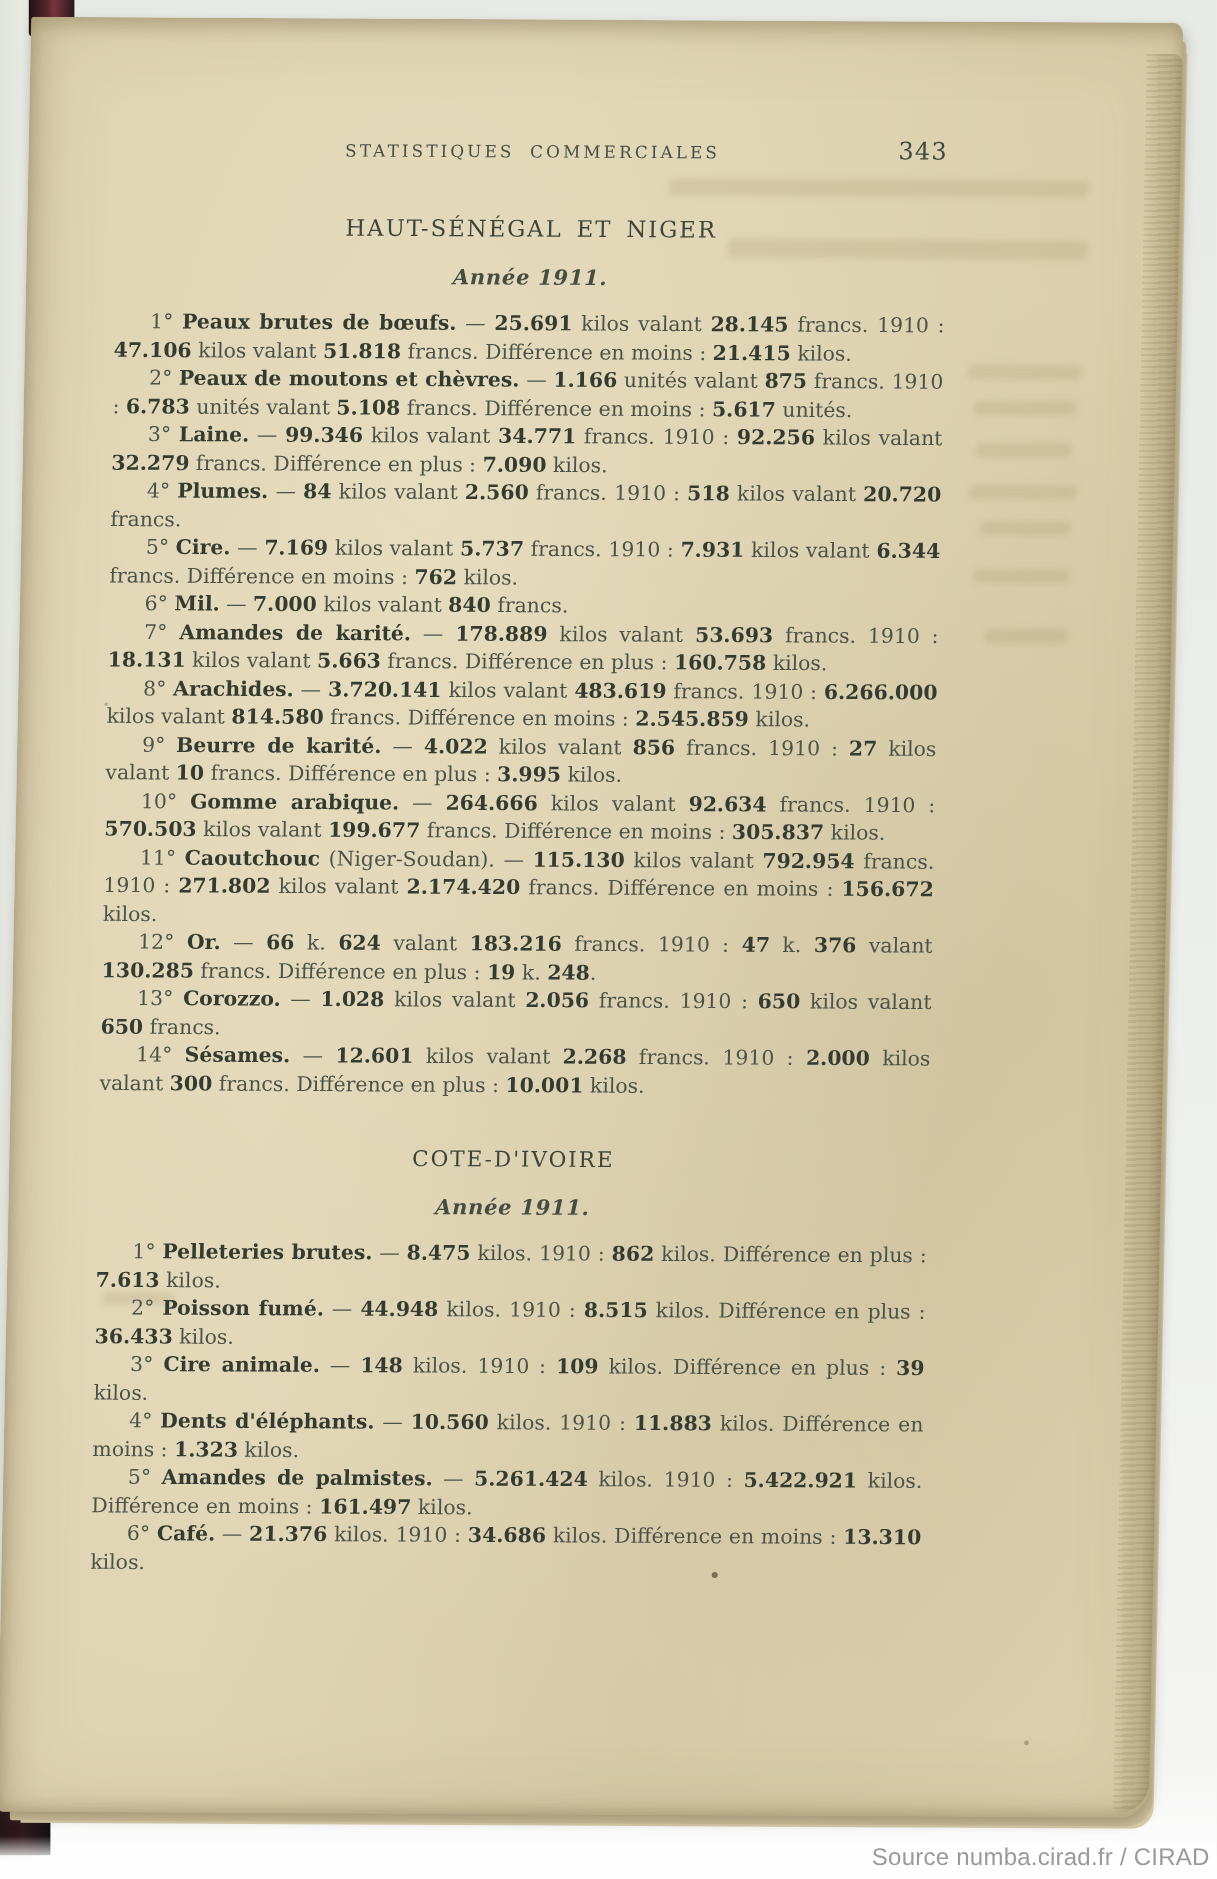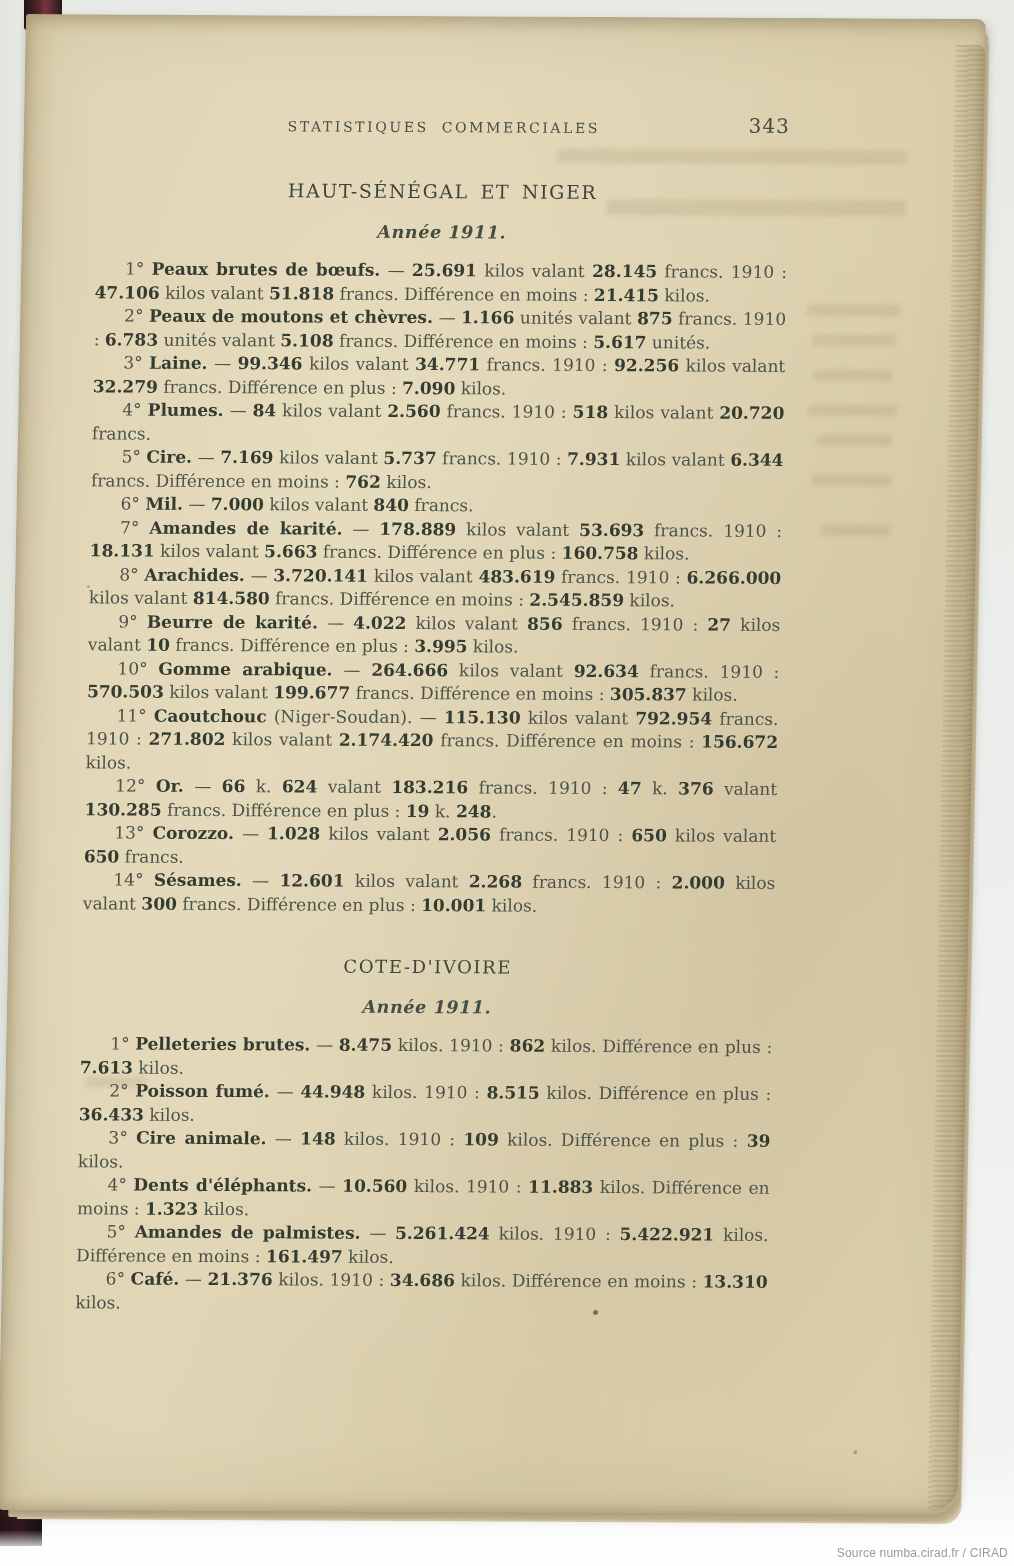--- a/index.html
+++ b/index.html
@@ -79,21 +79,21 @@
     position:absolute;border-radius:4px;filter:blur(2.5px);
     background:rgba(134,118,74,0.16);transform:skewX(-6deg);
   }
   .speck{position:absolute;border-radius:50%;background:rgba(74,60,38,0.65);}
   .footer-bar{
     position:absolute;left:0;bottom:0;width:1014px;height:36px;
     background:linear-gradient(180deg,rgba(255,255,255,0) 0%,#fefefe 60%);
     font-family:"Liberation Sans", sans-serif;
   }
   .footer-source{
-    position:absolute;right:6px;bottom:6px;font-size:12px;color:#9a9a9a;letter-spacing:0.2px;
+    position:absolute;right:6px;bottom:6px;font-size:20px;color:#9a9a9a;letter-spacing:0.2px;
   }
 </style>
 </head>
 <body>
 
 <div class="scanner-strip-left"></div>
 <div class="binding-top"></div>
 <div class="binding-bottom"></div>
 
 <div class="book-page">

